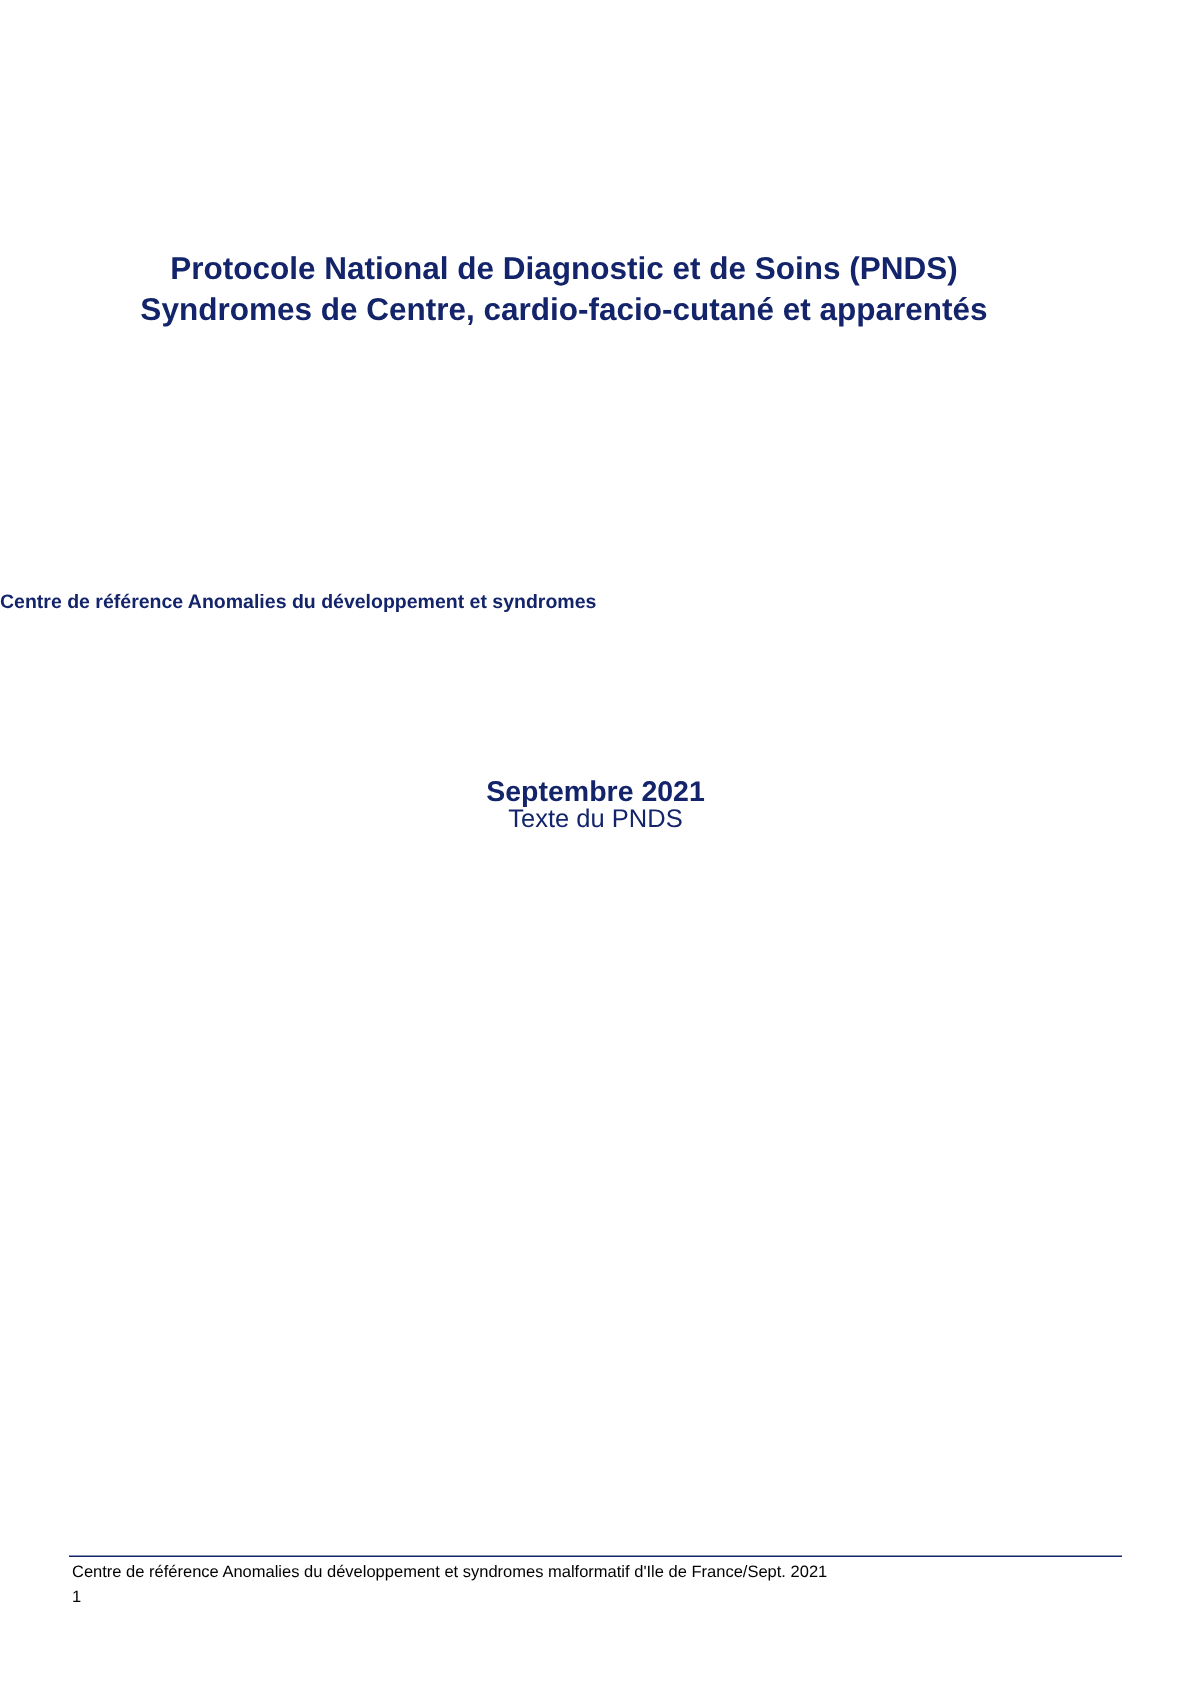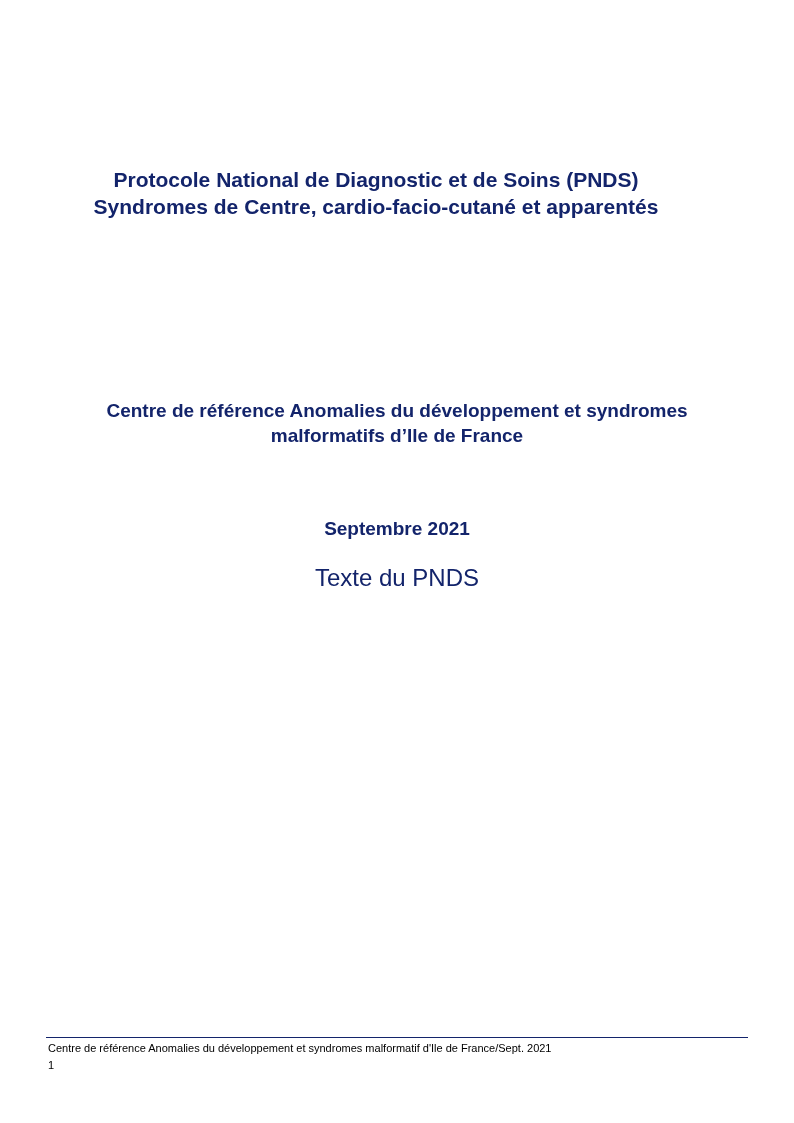--- a/index.html
+++ b/index.html
@@ -34,46 +34,45 @@
       color: #13246b;
     }
     .title-line {
       display: block;
     }
     .centre-block {
       position: absolute;
       left: 0;
       width: 794px;
       top: 388px;
-      text-align: center;
+      text-align: left;
       font-weight: bold;
-      font-size: 19px;
+      font-size: 13px;
       line-height: 25px;
       color: #13246b;
-      margin-top: 10px;
     }
     .date {
       position: absolute;
       left: 0;
       width: 794px;
       top: 517px;
       text-align: center;
       font-weight: bold;
       font-size: 19px;
       line-height: 24px;
       color: #13246b;
     }
     .subtitle {
       position: absolute;
       left: 0;
       width: 794px;
-      top: 566px;
+      top: 534px;
       text-align: center;
       font-weight: normal;
-      font-size: 24px;
+      font-size: 17px;
       line-height: 24px;
       color: #13246b;
     }
     .footer-rule {
       position: absolute;
       left: 46px;
       width: 702px;
       top: 1037px;
       height: 0;
       border-top: 1px solid #13246b;
@@ -101,21 +100,20 @@
 
 <div class="page">
 
   <div class="title-block">
     <span class="title-line">Protocole National de Diagnostic et de Soins (PNDS)</span>
     <span class="title-line">Syndromes de Centre, cardio-facio-cutané et apparentés</span>
   </div>
 
   <div class="centre-block">
     <span class="title-line">Centre de référence Anomalies du développement et syndromes</span>
-    <span class="title-line">malformatifs d’Ile de France</span>
   </div>
 
   <div class="date">Septembre 2021</div>
 
   <div class="subtitle">Texte du PNDS</div>
 
   <div class="footer-rule"></div>
   <div class="footer-text">Centre de référence Anomalies du développement et syndromes malformatif d'Ile de France/Sept. 2021</div>
   <div class="page-number">1</div>
 

